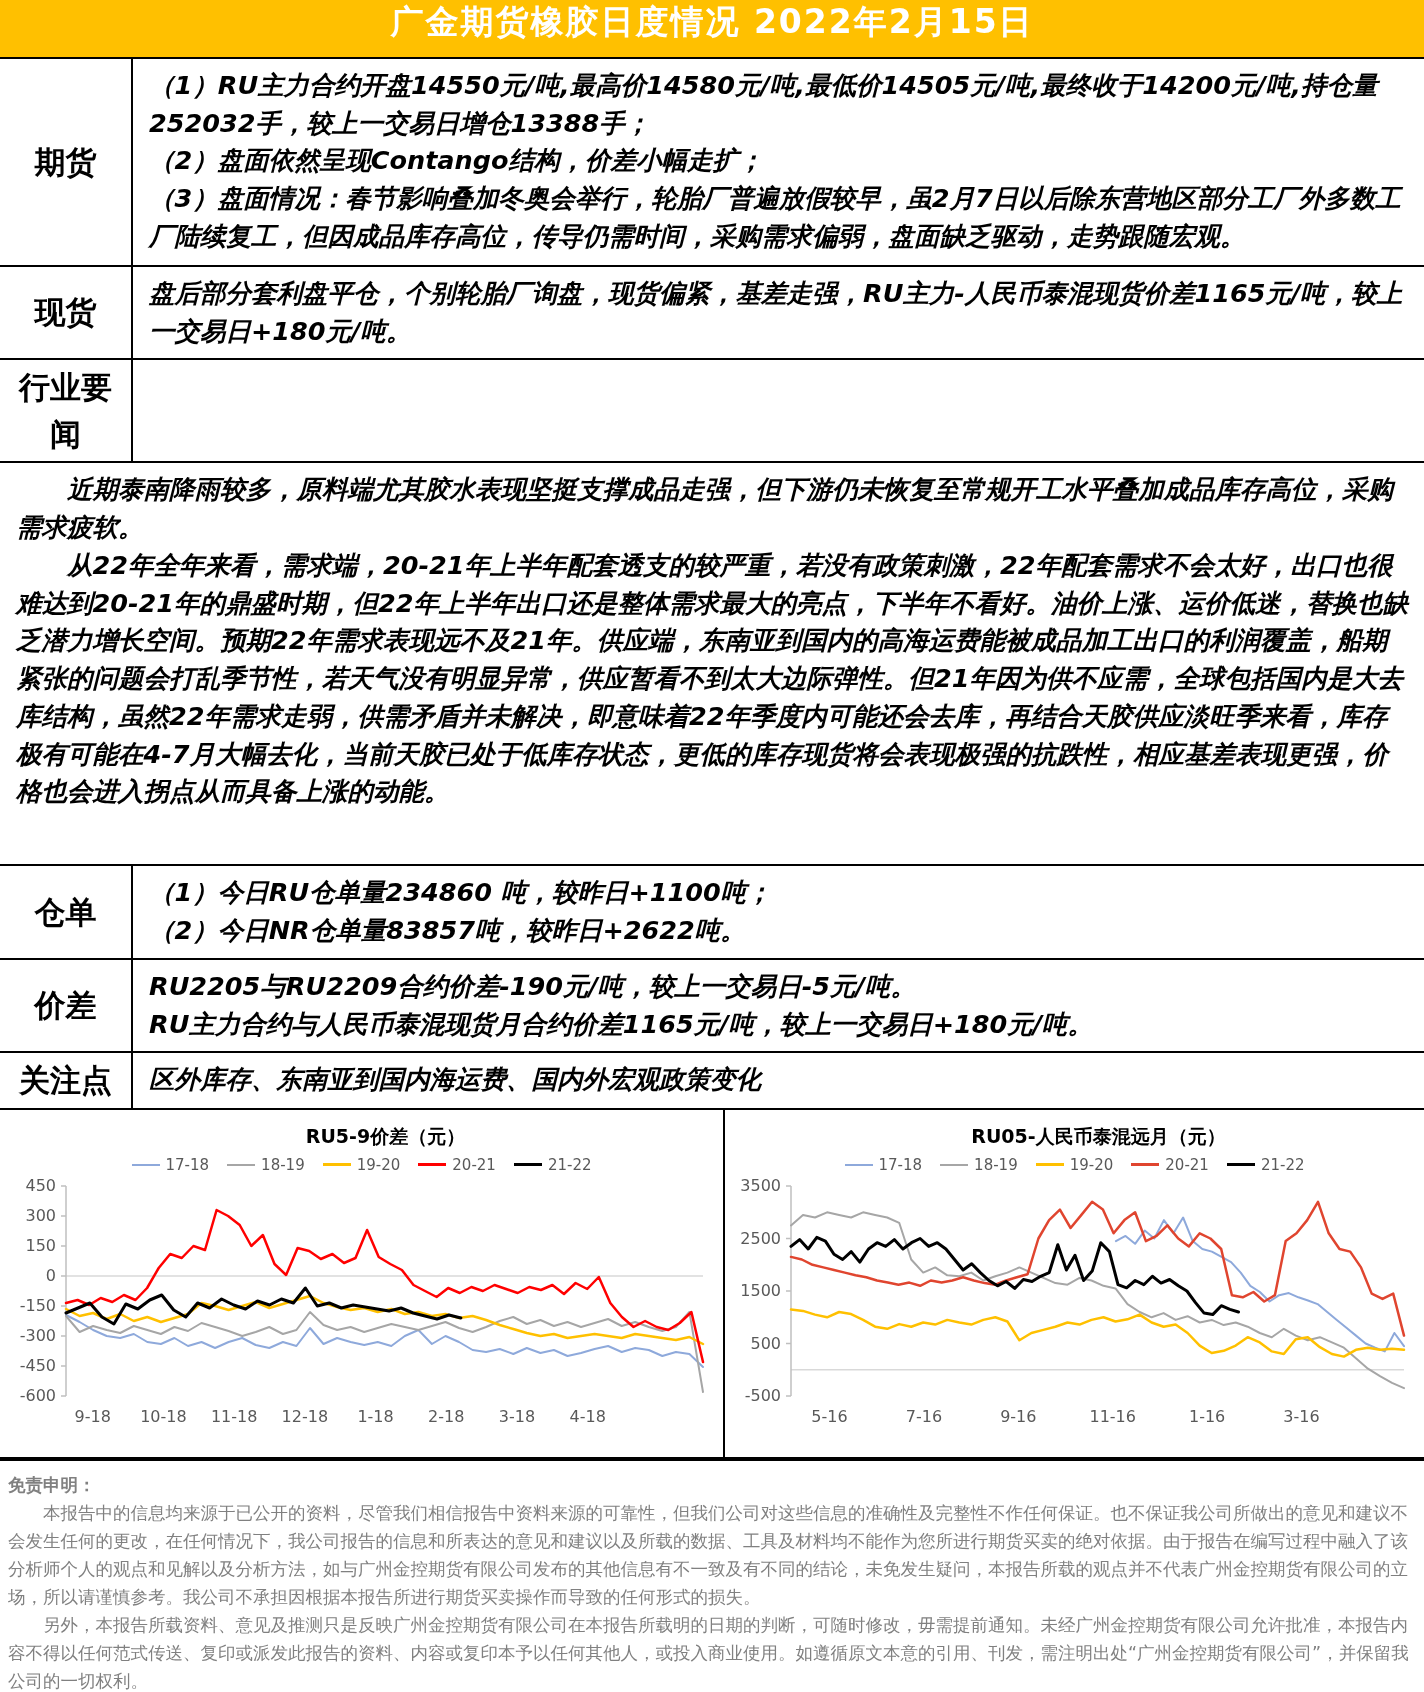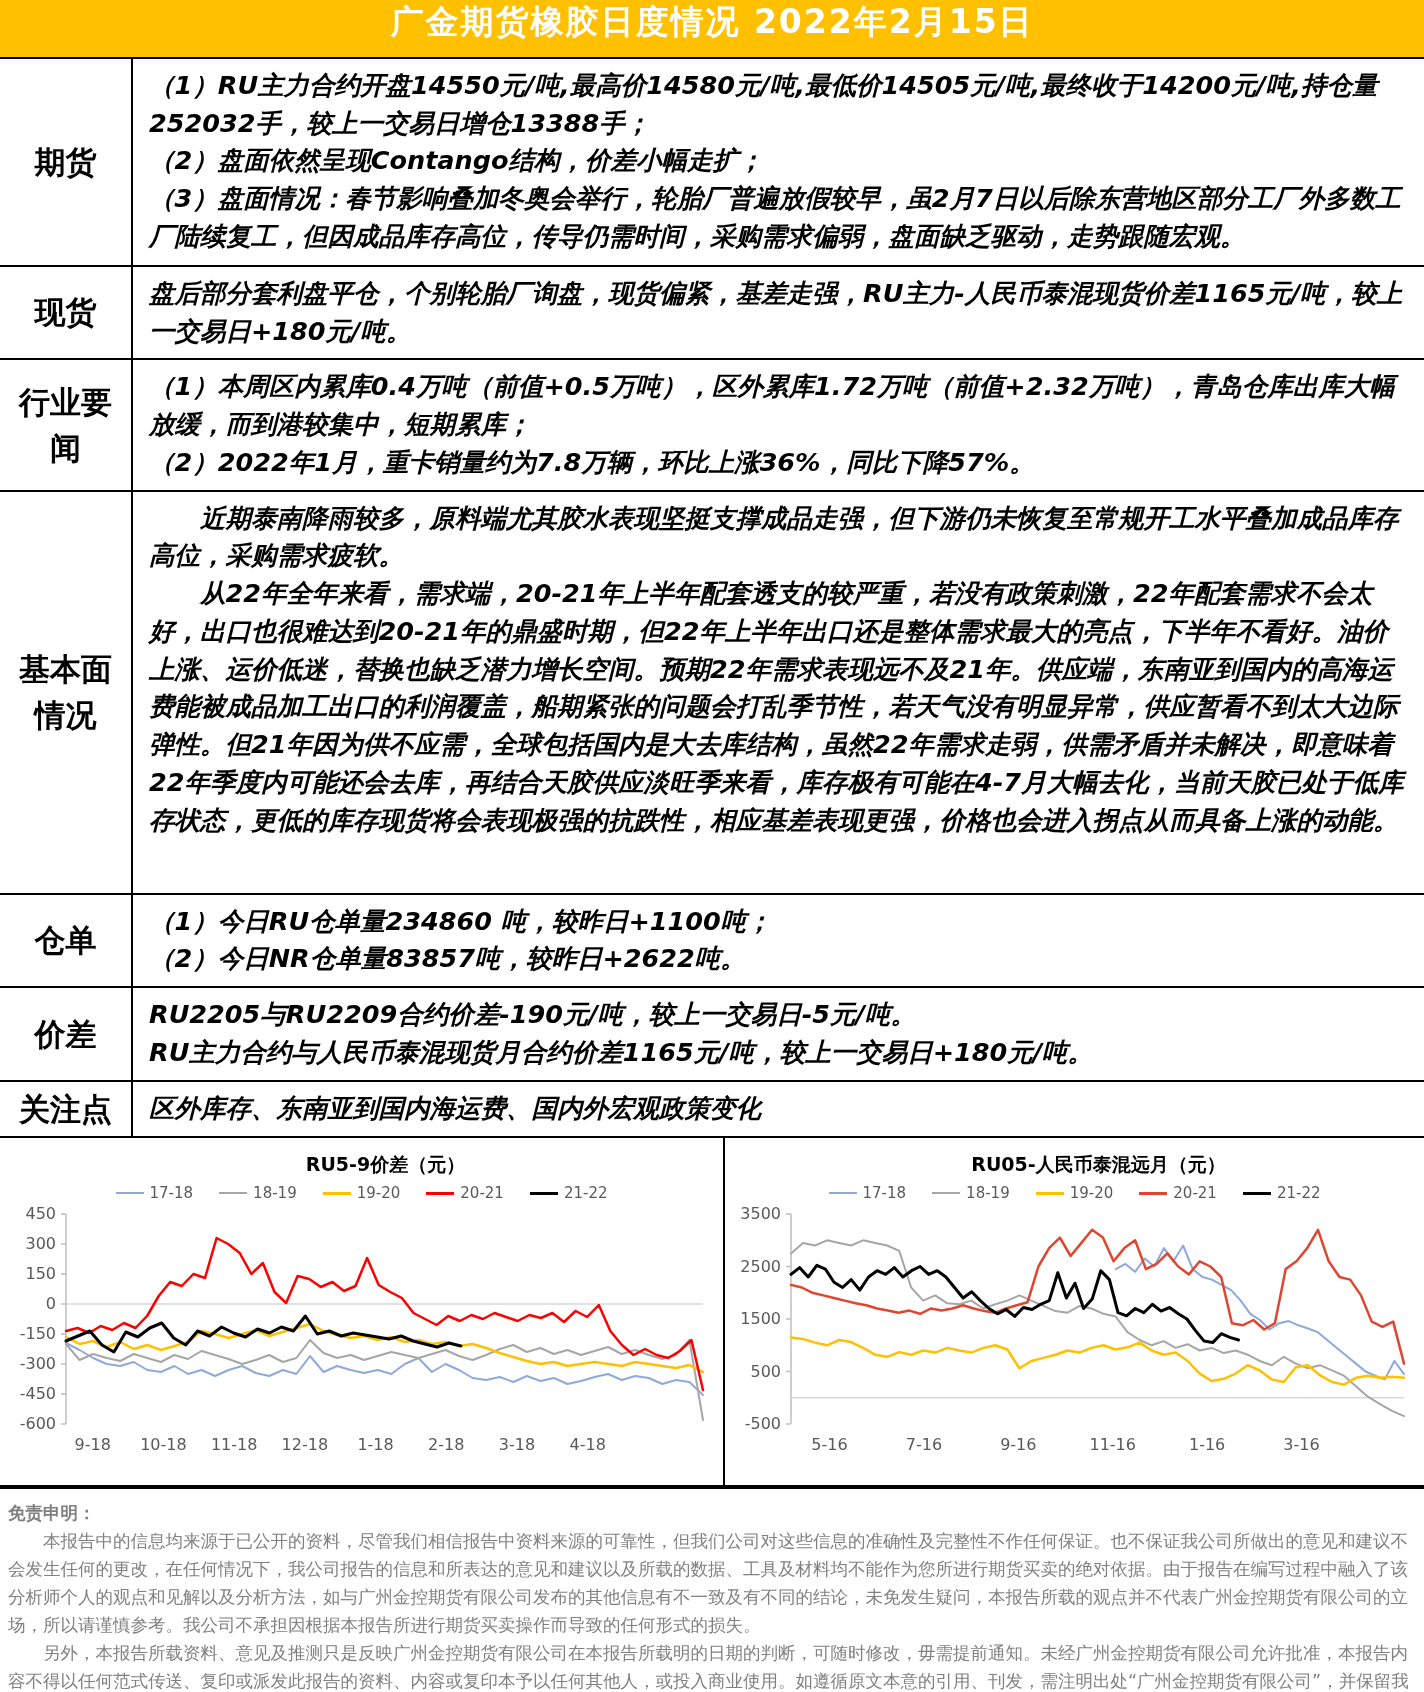--- a/index.html
+++ b/index.html
@@ -20,21 +20,21 @@
   .r-news .tcontent{min-height:98px;}
   .r-fund .tcontent{min-height:401px;}
   .r-wh .tcontent{min-height:62px;}
   .r-spread .tcontent{min-height:67px;}
   .r-focus .tcontent{min-height:20px;}
   .charts-row{display:flex;border-bottom:4px solid #000;height:347px;}
   .chart-cell{box-sizing:border-box;padding-top:10px;}
   .chart-cell.left{flex:0 0 725px;border-right:2px solid #000;}
   .chart-cell.right{flex:1;}
   .chart-title{text-align:center;font-weight:bold;font-size:19px;color:#000;margin:4px 0 6px 0;padding-left:48px;}
-  .legend{display:flex;justify-content:center;gap:26px;align-items:center;margin-bottom:4px;}
+  .legend{display:flex;justify-content:center;gap:18px;align-items:center;margin-bottom:4px;}
   .legend-item{display:flex;align-items:center;gap:6px;}
   .legend-swatch{width:28px;height:0;border-top-style:solid;}
   .legend-label{font-size:15px;color:#595959;}
   .disclaimer{padding:10px 10px 6px 8px;background:#fff;}
   .disclaimer-heading{font-size:19px;font-weight:bold;color:#595959;margin:0 0 6px 0;}
   .disclaimer p{margin:0;color:#808080;font-size:17.5px;line-height:1.6;text-indent:2em;}
 </style>
 </head>
 <body>
 
@@ -57,28 +57,23 @@
 
     <div class="trow r-spot">
       <div class="tlabel">现货</div>
       <div class="tcontent">
         <p>盘后部分套利盘平仓，个别轮胎厂询盘，现货偏紧，基差走强，RU主力-人民币泰混现货价差1165元/吨，较上一交易日+180元/吨。</p>
       </div>
     </div>
 
     <div class="trow r-news">
       <div class="tlabel">行业要闻</div>
-      <div class="tcontent">
-        <p>（1）本周区内累库0.4万吨（前值+0.5万吨），区外累库1.72万吨（前值+2.32万吨），青岛仓库出库大幅放缓，而到港较集中，短期累库；</p>
-        <p>（2）2022年1月，重卡销量约为7.8万辆，环比上涨36%，同比下降57%。</p>
-      </div>
     </div>
 
     <div class="trow r-fund">
-      <div class="tlabel">基本面情况</div>
       <div class="tcontent">
         <p class="indent">近期泰南降雨较多，原料端尤其胶水表现坚挺支撑成品走强，但下游仍未恢复至常规开工水平叠加成品库存高位，采购需求疲软。</p>
         <p class="indent">从22年全年来看，需求端，20-21年上半年配套透支的较严重，若没有政策刺激，22年配套需求不会太好，出口也很难达到20-21年的鼎盛时期，但22年上半年出口还是整体需求最大的亮点，下半年不看好。油价上涨、运价低迷，替换也缺乏潜力增长空间。预期22年需求表现远不及21年。供应端，东南亚到国内的高海运费能被成品加工出口的利润覆盖，船期紧张的问题会打乱季节性，若天气没有明显异常，供应暂看不到太大边际弹性。但21年因为供不应需，全球包括国内是大去库结构，虽然22年需求走弱，供需矛盾并未解决，即意味着22年季度内可能还会去库，再结合天胶供应淡旺季来看，库存极有可能在4-7月大幅去化，当前天胶已处于低库存状态，更低的库存现货将会表现极强的抗跌性，相应基差表现更强，价格也会进入拐点从而具备上涨的动能。</p>
       </div>
     </div>
 
     <div class="trow r-wh">
       <div class="tlabel">仓单</div>
       <div class="tcontent">
         <p>（1）今日RU仓单量234860 吨，较昨日+1100吨；</p>

